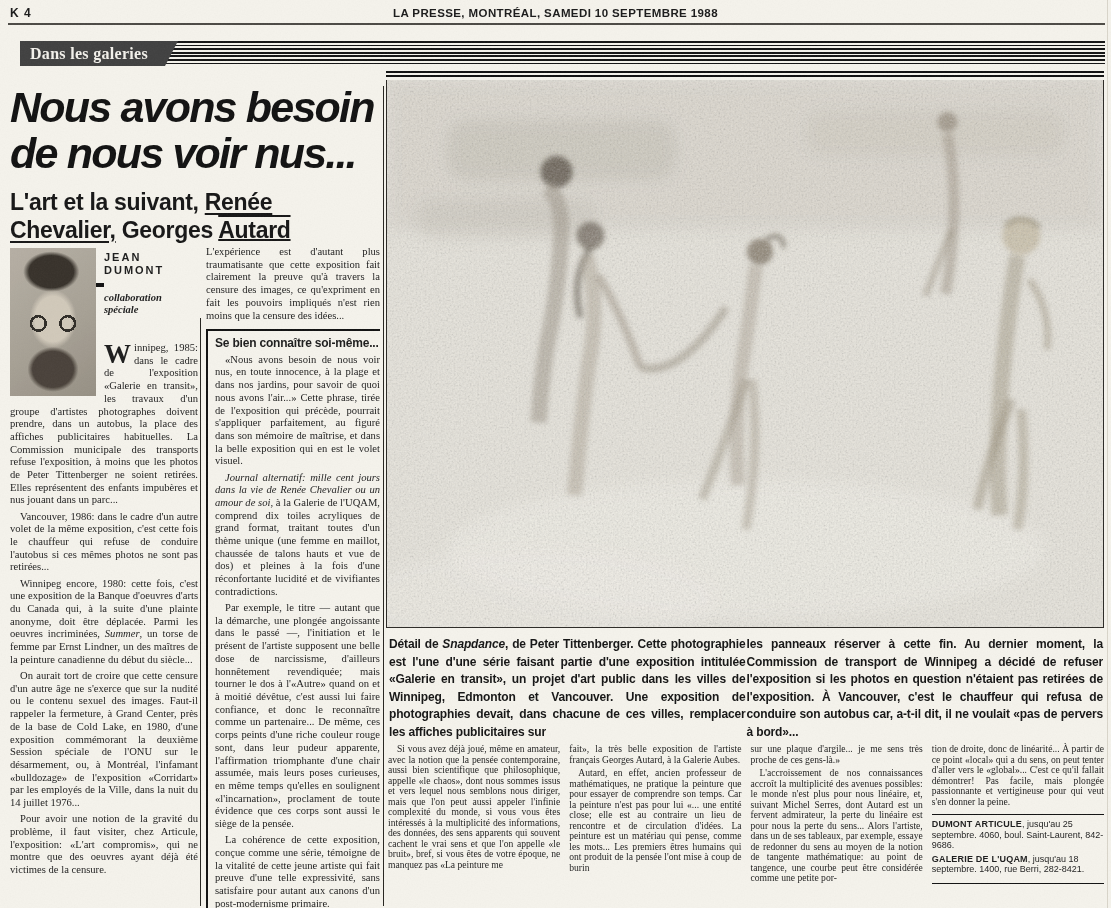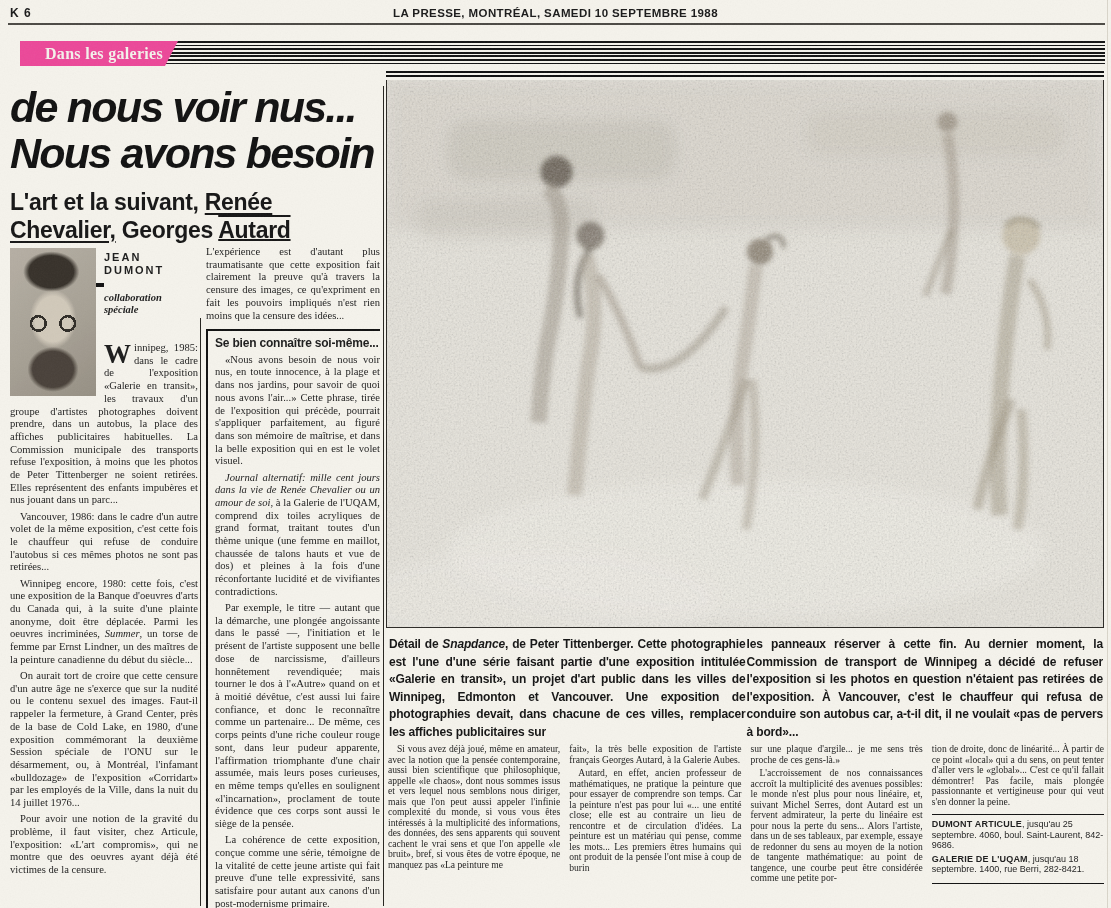--- a/index.html
+++ b/index.html
@@ -10,24 +10,24 @@
   }
   
   .kicker{position:absolute;left:10px;top:6px;font:bold 12px/14px "Liberation Sans",sans-serif;letter-spacing:1px;}
   .masthead{position:absolute;left:0;right:0;top:7px;text-align:center;
     font:bold 11.5px/13px "Liberation Sans",sans-serif;letter-spacing:.4px;}
   .head-rule{position:absolute;left:8px;right:6px;top:23px;height:2px;background:#4c4a45;}
   
   .banner{position:absolute;left:8px;right:6px;top:40px;height:27px;}
   .stripes{position:absolute;left:158px;right:0;top:1px;bottom:1px;
     background:repeating-linear-gradient(to bottom,#141414 0 1.9px,rgba(0,0,0,0) 1.9px 3.6px);}
-  .banner-label{position:absolute;left:12px;top:1px;width:158px;height:25px;background:#ec4899;
+  .banner-label{position:absolute;left:12px;top:1px;width:158px;height:25px;background:#404040;
     clip-path:polygon(0 0,100% 0,calc(100% - 13px) 100%,0 100%);
     color:#f4f2ec;font:bold 16px/25px "Liberation Serif",serif;padding-left:10px;box-sizing:border-box;
-    letter-spacing:.3px;text-align:center;}
+    letter-spacing:.3px;}
   
   .headline-block{position:absolute;left:10px;top:84px;width:374px;}
   .headline{font:bold italic 43px/46px "Liberation Sans",sans-serif;letter-spacing:-1.8px;color:#111;}
   .subhead{margin-top:12px;font:bold 23px/28px "Liberation Sans",sans-serif;letter-spacing:-.3px;color:#161616;}
   .u-under{text-decoration:underline;text-decoration-thickness:1.5px;text-underline-offset:3px;}
   .u-over{text-decoration:overline underline;text-decoration-thickness:1.5px;}
   
   .bodytext{font-size:10.6px;line-height:12.7px;text-align:justify;hyphens:auto;color:#1c1c1c;}
   .col1{position:absolute;left:10px;top:246px;width:188px;}
   .col2{position:absolute;left:206px;top:246px;width:174px;}
@@ -70,33 +70,33 @@
   .bcol p.ind{text-indent:9px;}
   .listings{border-top:1.5px solid #111;border-bottom:1.5px solid #111;margin-top:7px;padding:4px 0 5px;}
   .listing{font:9px/10.5px "Liberation Sans",sans-serif;margin:0 0 4px 0;text-align:left;}
   .listing b{font-weight:bold;letter-spacing:.2px;}
   
   .page-grain{position:absolute;inset:0;pointer-events:none;opacity:.05;}
 </style>
 </head>
 <body>
 
-<div class="kicker">K 6</div>
+<div class="kicker">K 4</div>
 <div class="masthead">LA PRESSE, MONTRÉAL, SAMEDI 10 SEPTEMBRE 1988</div>
 <div class="head-rule"></div>
 
 <div class="banner">
   <div class="stripes"></div>
   <div class="banner-label">Dans les galeries</div>
 </div>
 
 <div class="headline-block">
   <div class="headline">
+    <span style="display:block">Nous avons besoin</span>
     <span style="display:block">de nous voir nus...</span>
-    <span style="display:block">Nous avons besoin</span>
   </div>
   <div class="subhead">
     <span>L'art et la suivant, </span><span class="u-under">Renée Chevalier,</span><span> Georges </span><span class="u-over">Autard</span>
   </div>
 </div>
 
 <div class="col1 bodytext">
   <div class="portrait"></div>
   <div class="byline-name">
     <span style="display:block">JEAN</span>

